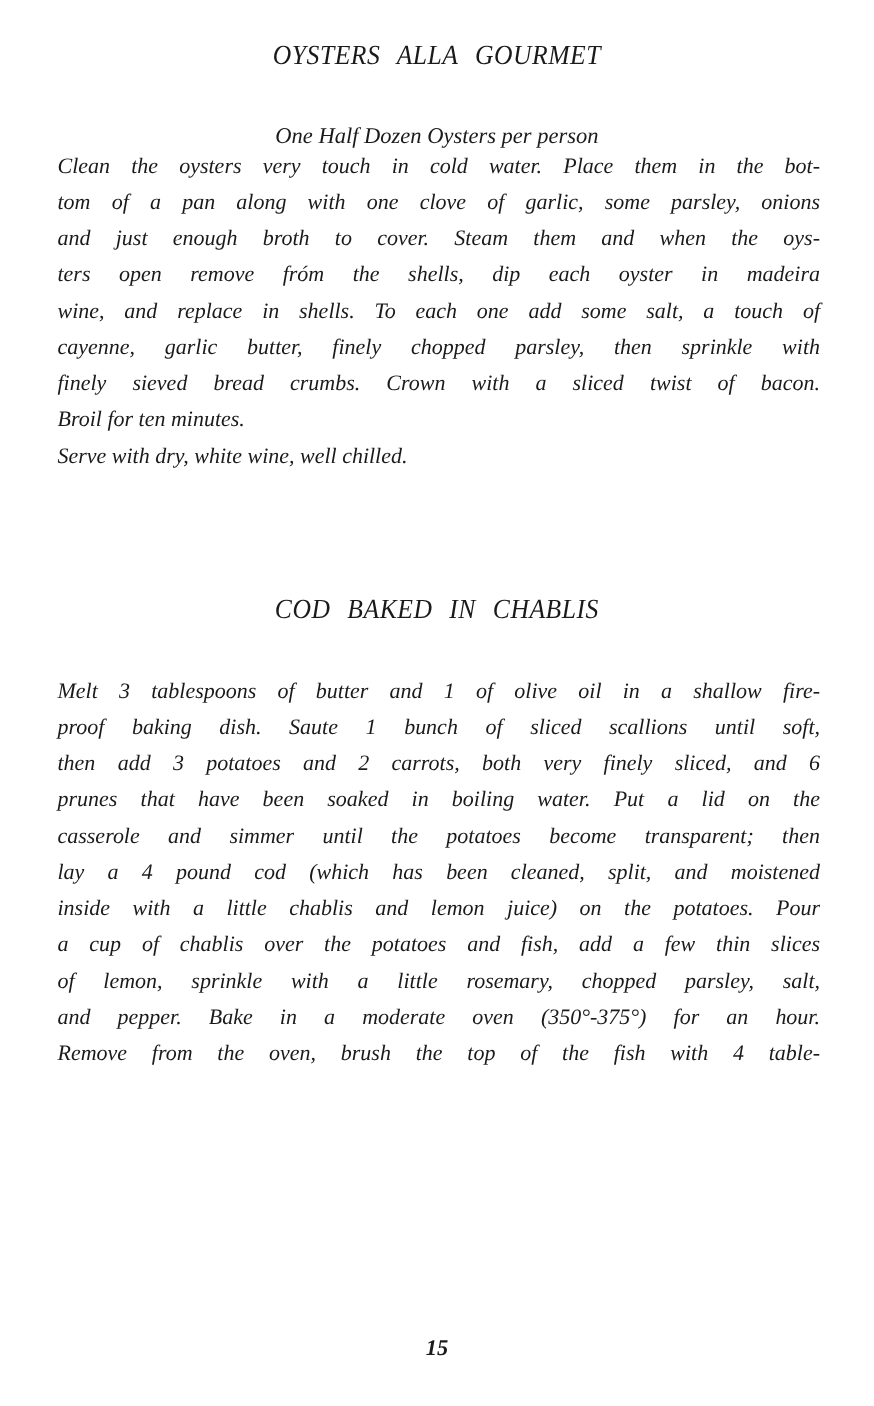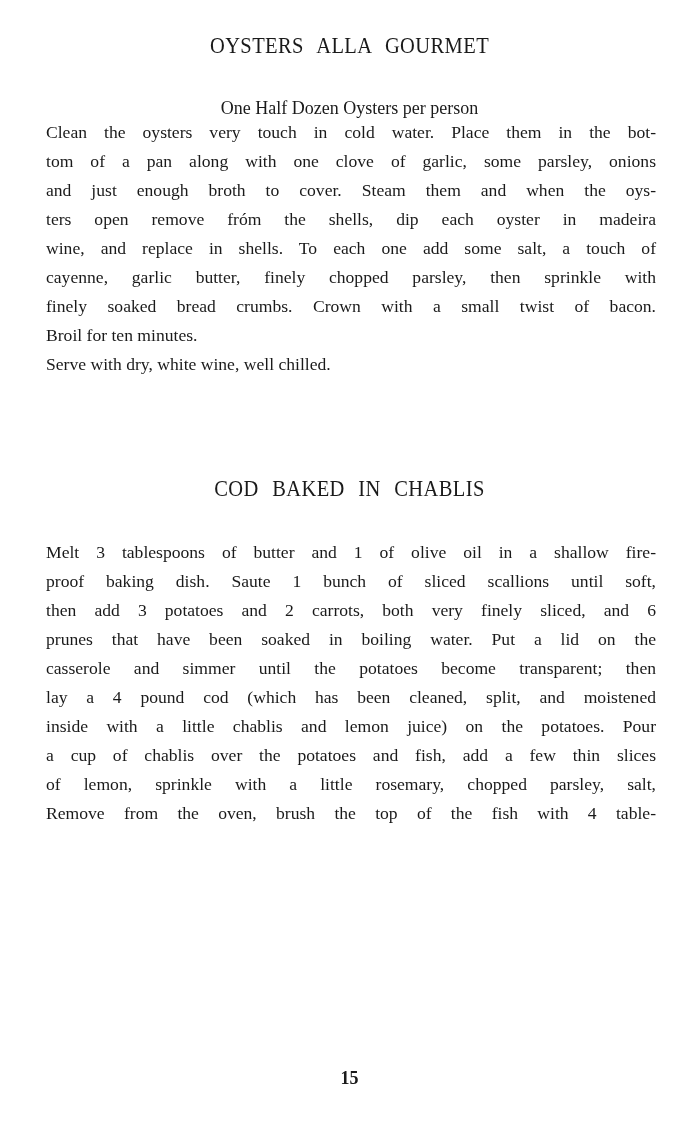--- a/index.html
+++ b/index.html
@@ -14,20 +14,21 @@
       overflow: hidden;
       font-family: "Liberation Serif", "DejaVu Serif", serif;
       color: #1a1a1a;
     }
     .page {
       position: absolute;
       left: 0;
       top: 0;
       width: 699px;
       height: 1125px;
+      font-style: italic;
     }
     .title {
       position: absolute;
       left: 0;
       width: 699px;
       text-align: center;
       font-size: 20.5px;
       letter-spacing: 0.4px;
       word-spacing: 8px;
       font-weight: normal;
@@ -88,33 +89,34 @@
 
   <h2 class="title title-1">OYSTERS ALLA GOURMET</h2>
   <p class="subtitle">One Half Dozen Oysters per person</p>
   <div class="body-block body-1">
     <span class="line">Clean the oysters very touch in cold water. Place them in the bot-</span>
     <span class="line">tom of a pan along with one clove of garlic, some parsley, onions</span>
     <span class="line">and just enough broth to cover. Steam them and when the oys-</span>
     <span class="line">ters open remove fróm the shells, dip each oyster in madeira</span>
     <span class="line">wine, and replace in shells. To each one add some salt, a touch of</span>
     <span class="line">cayenne, garlic butter, finely chopped parsley, then sprinkle with</span>
-    <span class="line">finely soaked bread crumbs. Crown with a small twist of bacon.</span>
+    <span class="line">finely sieved bread crumbs. Crown with a sliced twist of bacon.</span>
     <span class="line last">Broil for ten minutes.</span>
     <span class="line last">Serve with dry, white wine, well chilled.</span>
   </div>
 
   <h2 class="title title-2">COD BAKED IN CHABLIS</h2>
   <div class="body-block body-2">
     <span class="line">Melt 3 tablespoons of butter and 1 of olive oil in a shallow fire-</span>
     <span class="line">proof baking dish. Saute 1 bunch of sliced scallions until soft,</span>
     <span class="line">then add 3 potatoes and 2 carrots, both very finely sliced, and 6</span>
     <span class="line">prunes that have been soaked in boiling water. Put a lid on the</span>
     <span class="line">casserole and simmer until the potatoes become transparent; then</span>
     <span class="line">lay a 4 pound cod (which has been cleaned, split, and moistened</span>
     <span class="line">inside with a little chablis and lemon juice) on the potatoes. Pour</span>
     <span class="line">a cup of chablis over the potatoes and fish, add a few thin slices</span>
     <span class="line">of lemon, sprinkle with a little rosemary, chopped parsley, salt,</span>
+    <span class="line">and pepper.  Bake in a moderate oven (350°-375°) for an hour.</span>
     <span class="line">Remove from the oven, brush the top of the fish with 4 table-</span>
   </div>
 
   <p class="page-number">15</p>
 </div>
 
 </body></html>

